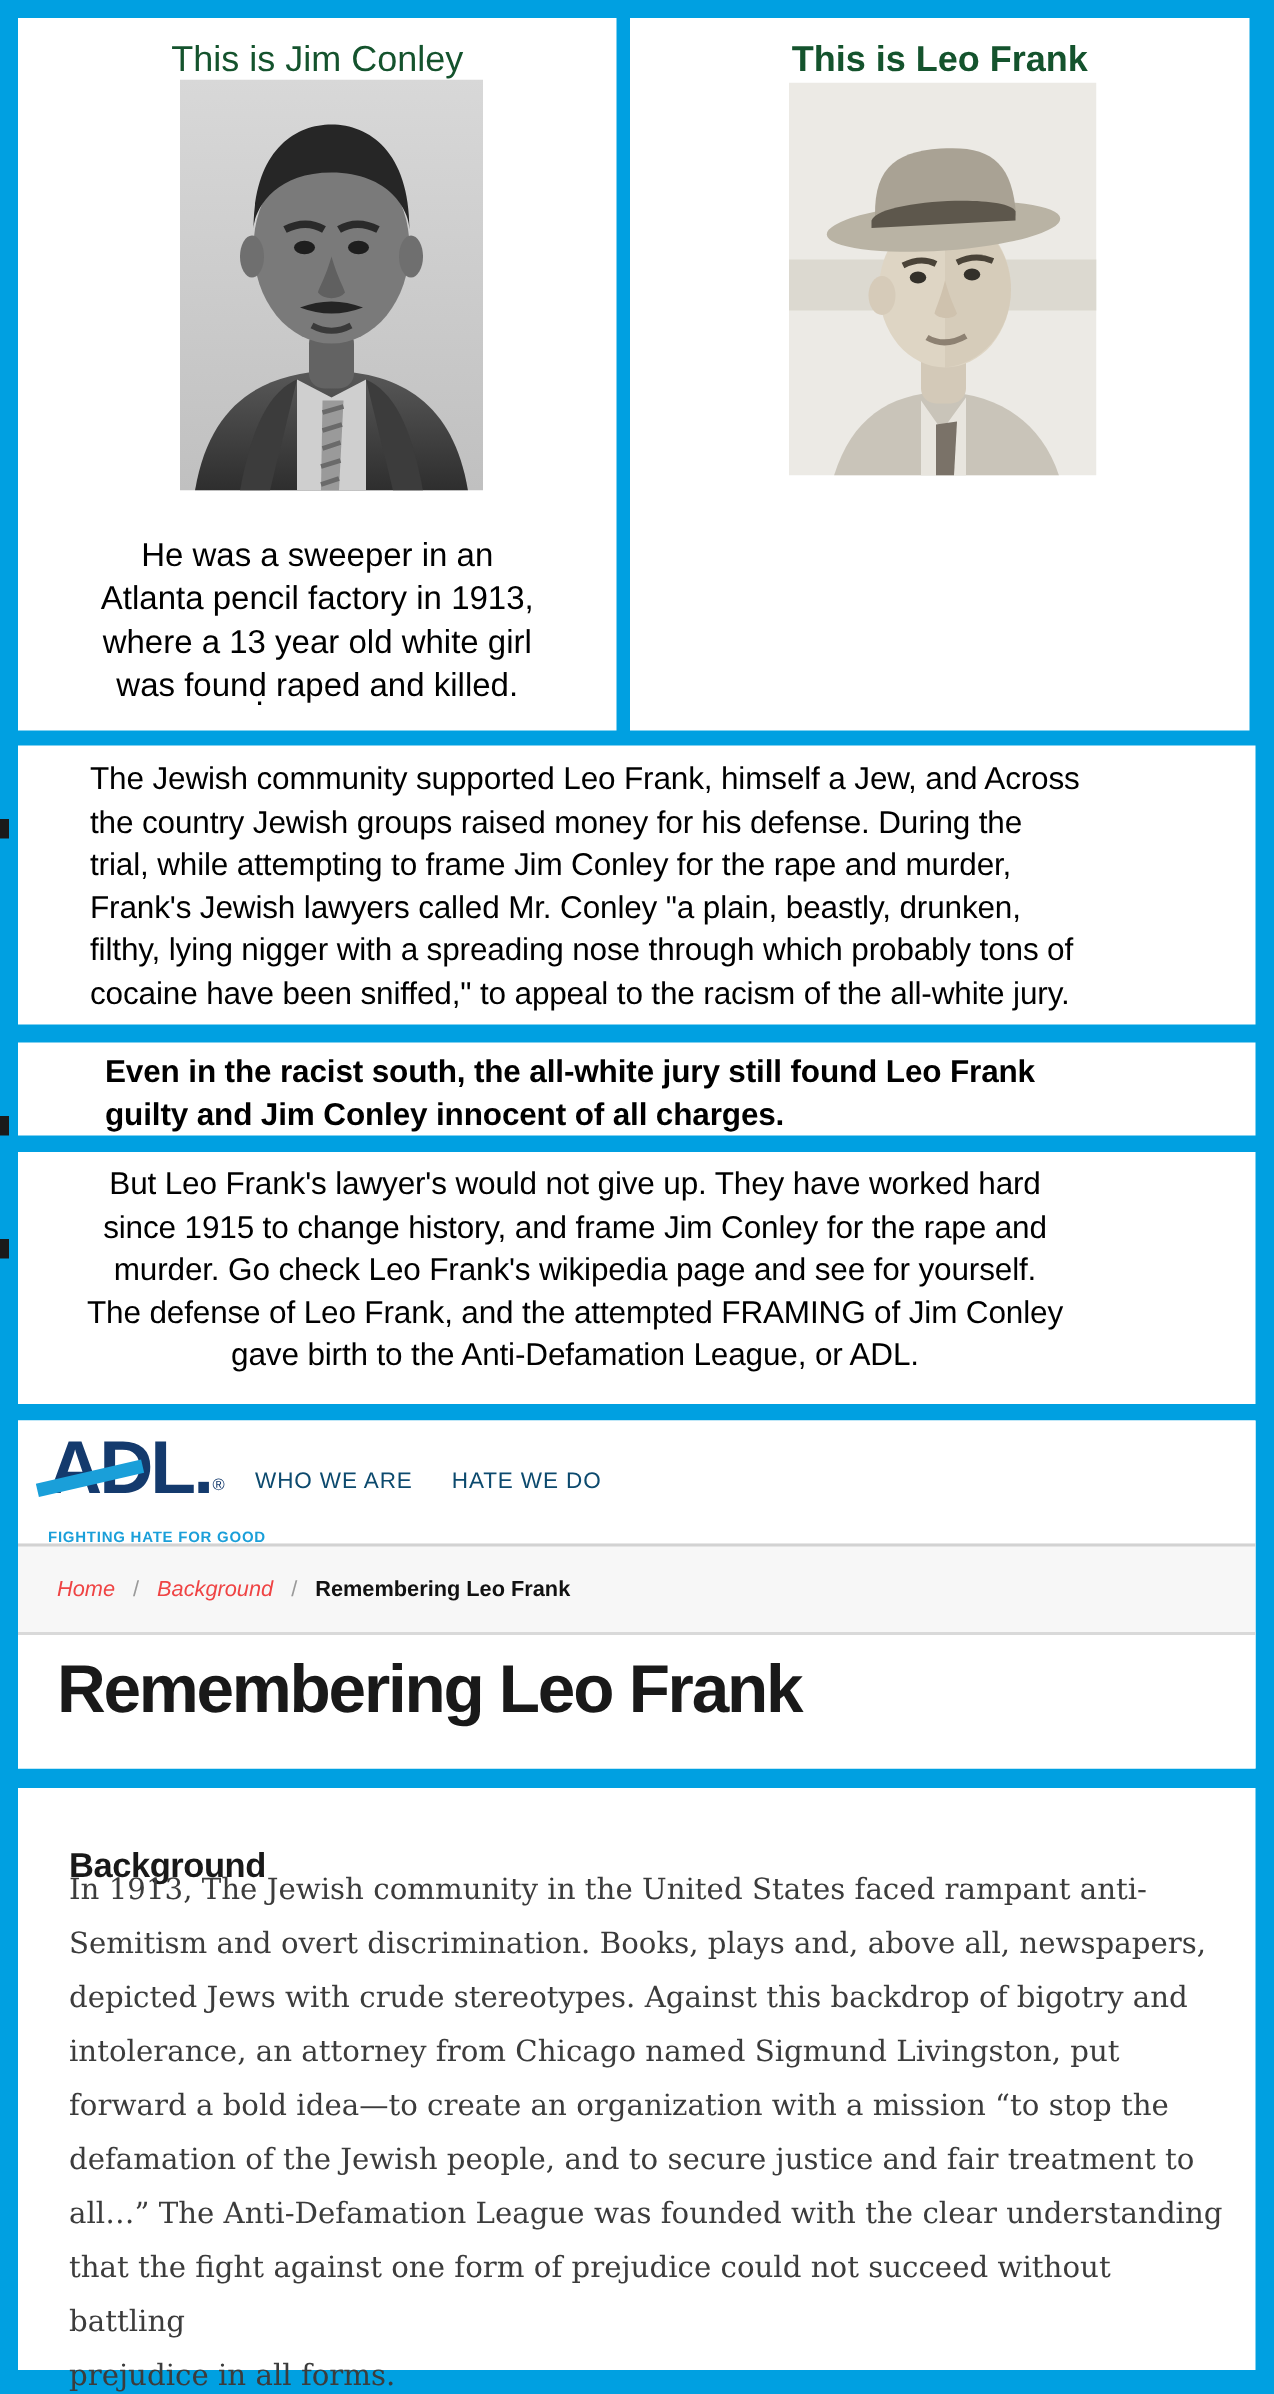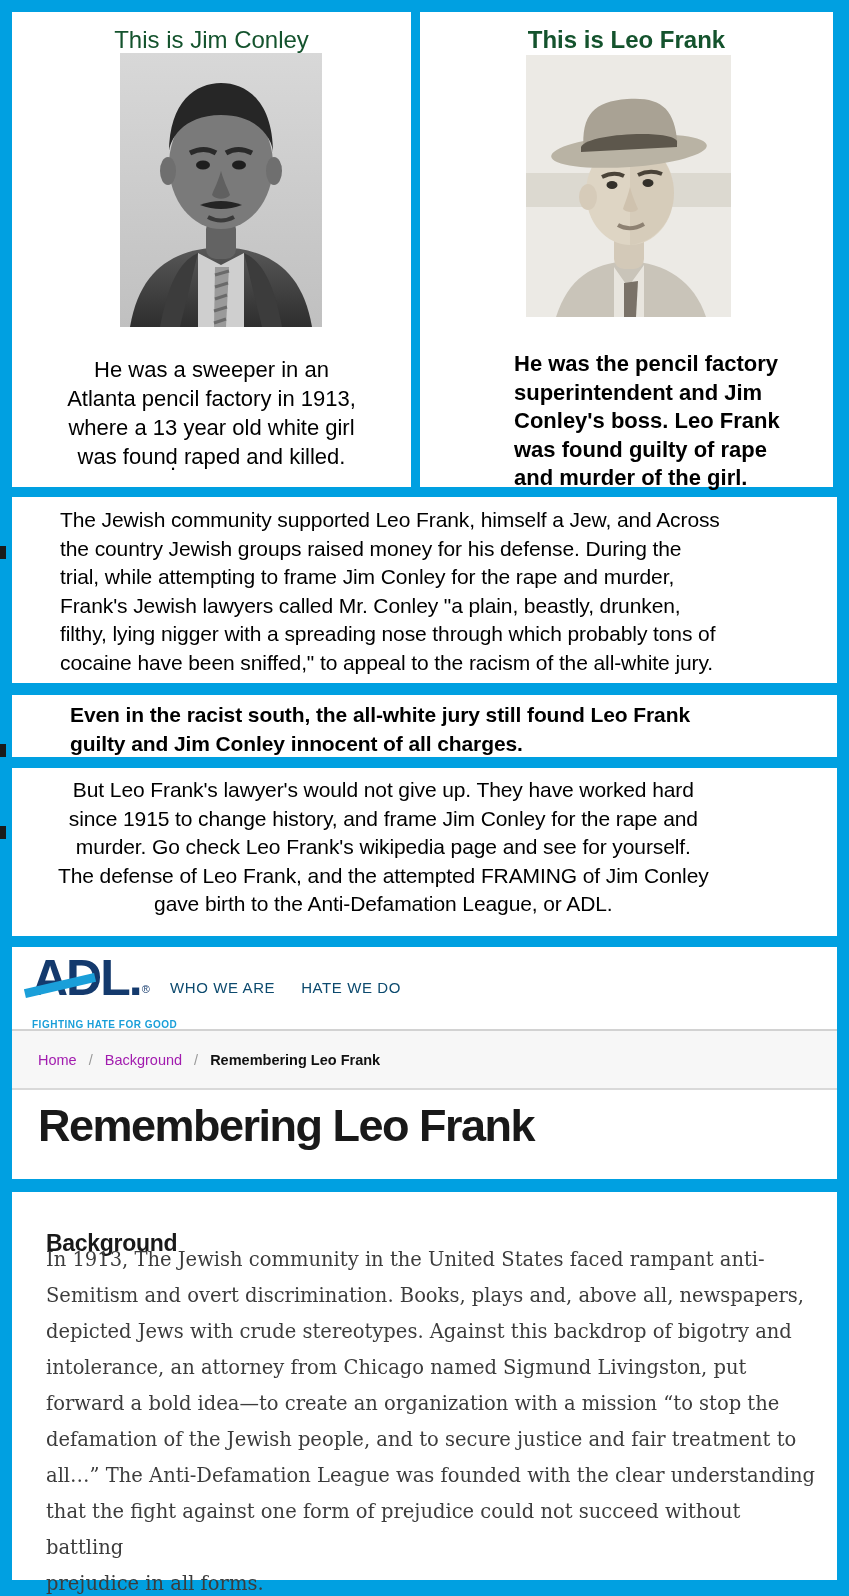--- a/index.html
+++ b/index.html
@@ -33,21 +33,21 @@
   .adl-slash { position:absolute; left:-8px; top:26px; width:72px; height:9px; background:#1A9FD9; transform:rotate(-13deg); }
   .adl-tagline { font-size:10px; font-weight:700; letter-spacing:0.5px; color:#1A9FD9; margin-top:5px; }
   .adl-nav { position:absolute; left:158px; top:32px; display:flex; gap:26px; }
   .adl-nav-item { font-size:15px; color:#0c4a6e; letter-spacing:0.6px; font-weight:500; cursor:pointer; }
 
   .breadcrumb-bar {
     position:absolute; left:0; top:82px; width:100%; height:61px;
     background:#F7F7F7; border-top:2px solid #D2D2D2; border-bottom:2px solid #D9D9D9;
     display:flex; align-items:center; padding-left:26px; gap:12px;
   }
-  .crumb { font-size:14.5px; color:#a21caf; cursor:pointer; }
+  .crumb { font-size:14.5px; color:#ef4444; cursor:pointer;font-style:italic; }
   .crumb-sep { font-size:14.5px; color:#9a9a9a; }
   .crumb-current { font-size:14.5px; color:#111; font-weight:700; }
 
   .title-block { position:absolute; left:0; top:143px; width:100%; height:89px; background:#fff; }
   .page-title {
     position:absolute; left:26px; top:10px;
     font-size:45px; font-weight:800; letter-spacing:-1.5px; color:#191919;
   }
 
   .bg-heading { position:absolute; left:34px; top:14px; font-size:23px; font-weight:800; letter-spacing:-0.3px; color:#191919;margin-top:24px; }
@@ -121,25 +121,20 @@
       <path d="M56 92 C56 56 70 44 103 44 C136 44 150 56 150 92 Z" fill="#a9a294" transform="rotate(-4 103 70)"></path>
       <path d="M55 92 C60 78 146 74 151 86 L151 92 L55 97 Z" fill="#5d574c"></path>
       <path d="M76 122 Q88 116 98 121" stroke="#4a4338" stroke-width="4" fill="none"></path>
       <path d="M112 120 Q124 114 136 119" stroke="#4a4338" stroke-width="4" fill="none"></path>
       <ellipse cx="86" cy="130" rx="5.5" ry="4" fill="#33302a"></ellipse>
       <ellipse cx="122" cy="128" rx="5.5" ry="4" fill="#33302a"></ellipse>
       <path d="M104 132 C101 144 98 150 97 154 C100 158 110 158 112 154 C110 149 107 143 104 132 Z" fill="#cfc2ae"></path>
       <path d="M92 170 Q104 177 118 169" stroke="#8d8172" stroke-width="4" fill="none"></path>
     </svg>
 
-    <div class="caption" style="left:94px; top:326px; line-height:28.5px;">He was the pencil factory
-superintendent and Jim
-Conley's boss.  Leo Frank
-was found guilty of rape
-and murder of the girl.</div>
   </div>
 
   <div class="panel" style="left:12px; top:497px; width:825px; height:186px;">
     <div class="meme-par" style="left:48px; top:9px;">The Jewish community supported Leo Frank, himself a Jew, and Across
 the country Jewish groups raised money for his defense.  During the
 trial, while attempting to frame Jim Conley for the rape and murder,
 Frank's Jewish lawyers called Mr. Conley "a plain, beastly, drunken,
 filthy, lying nigger with a spreading nose through which probably tons of
 cocaine have been sniffed," to appeal to the racism of the all-white jury.</div>
   </div>

